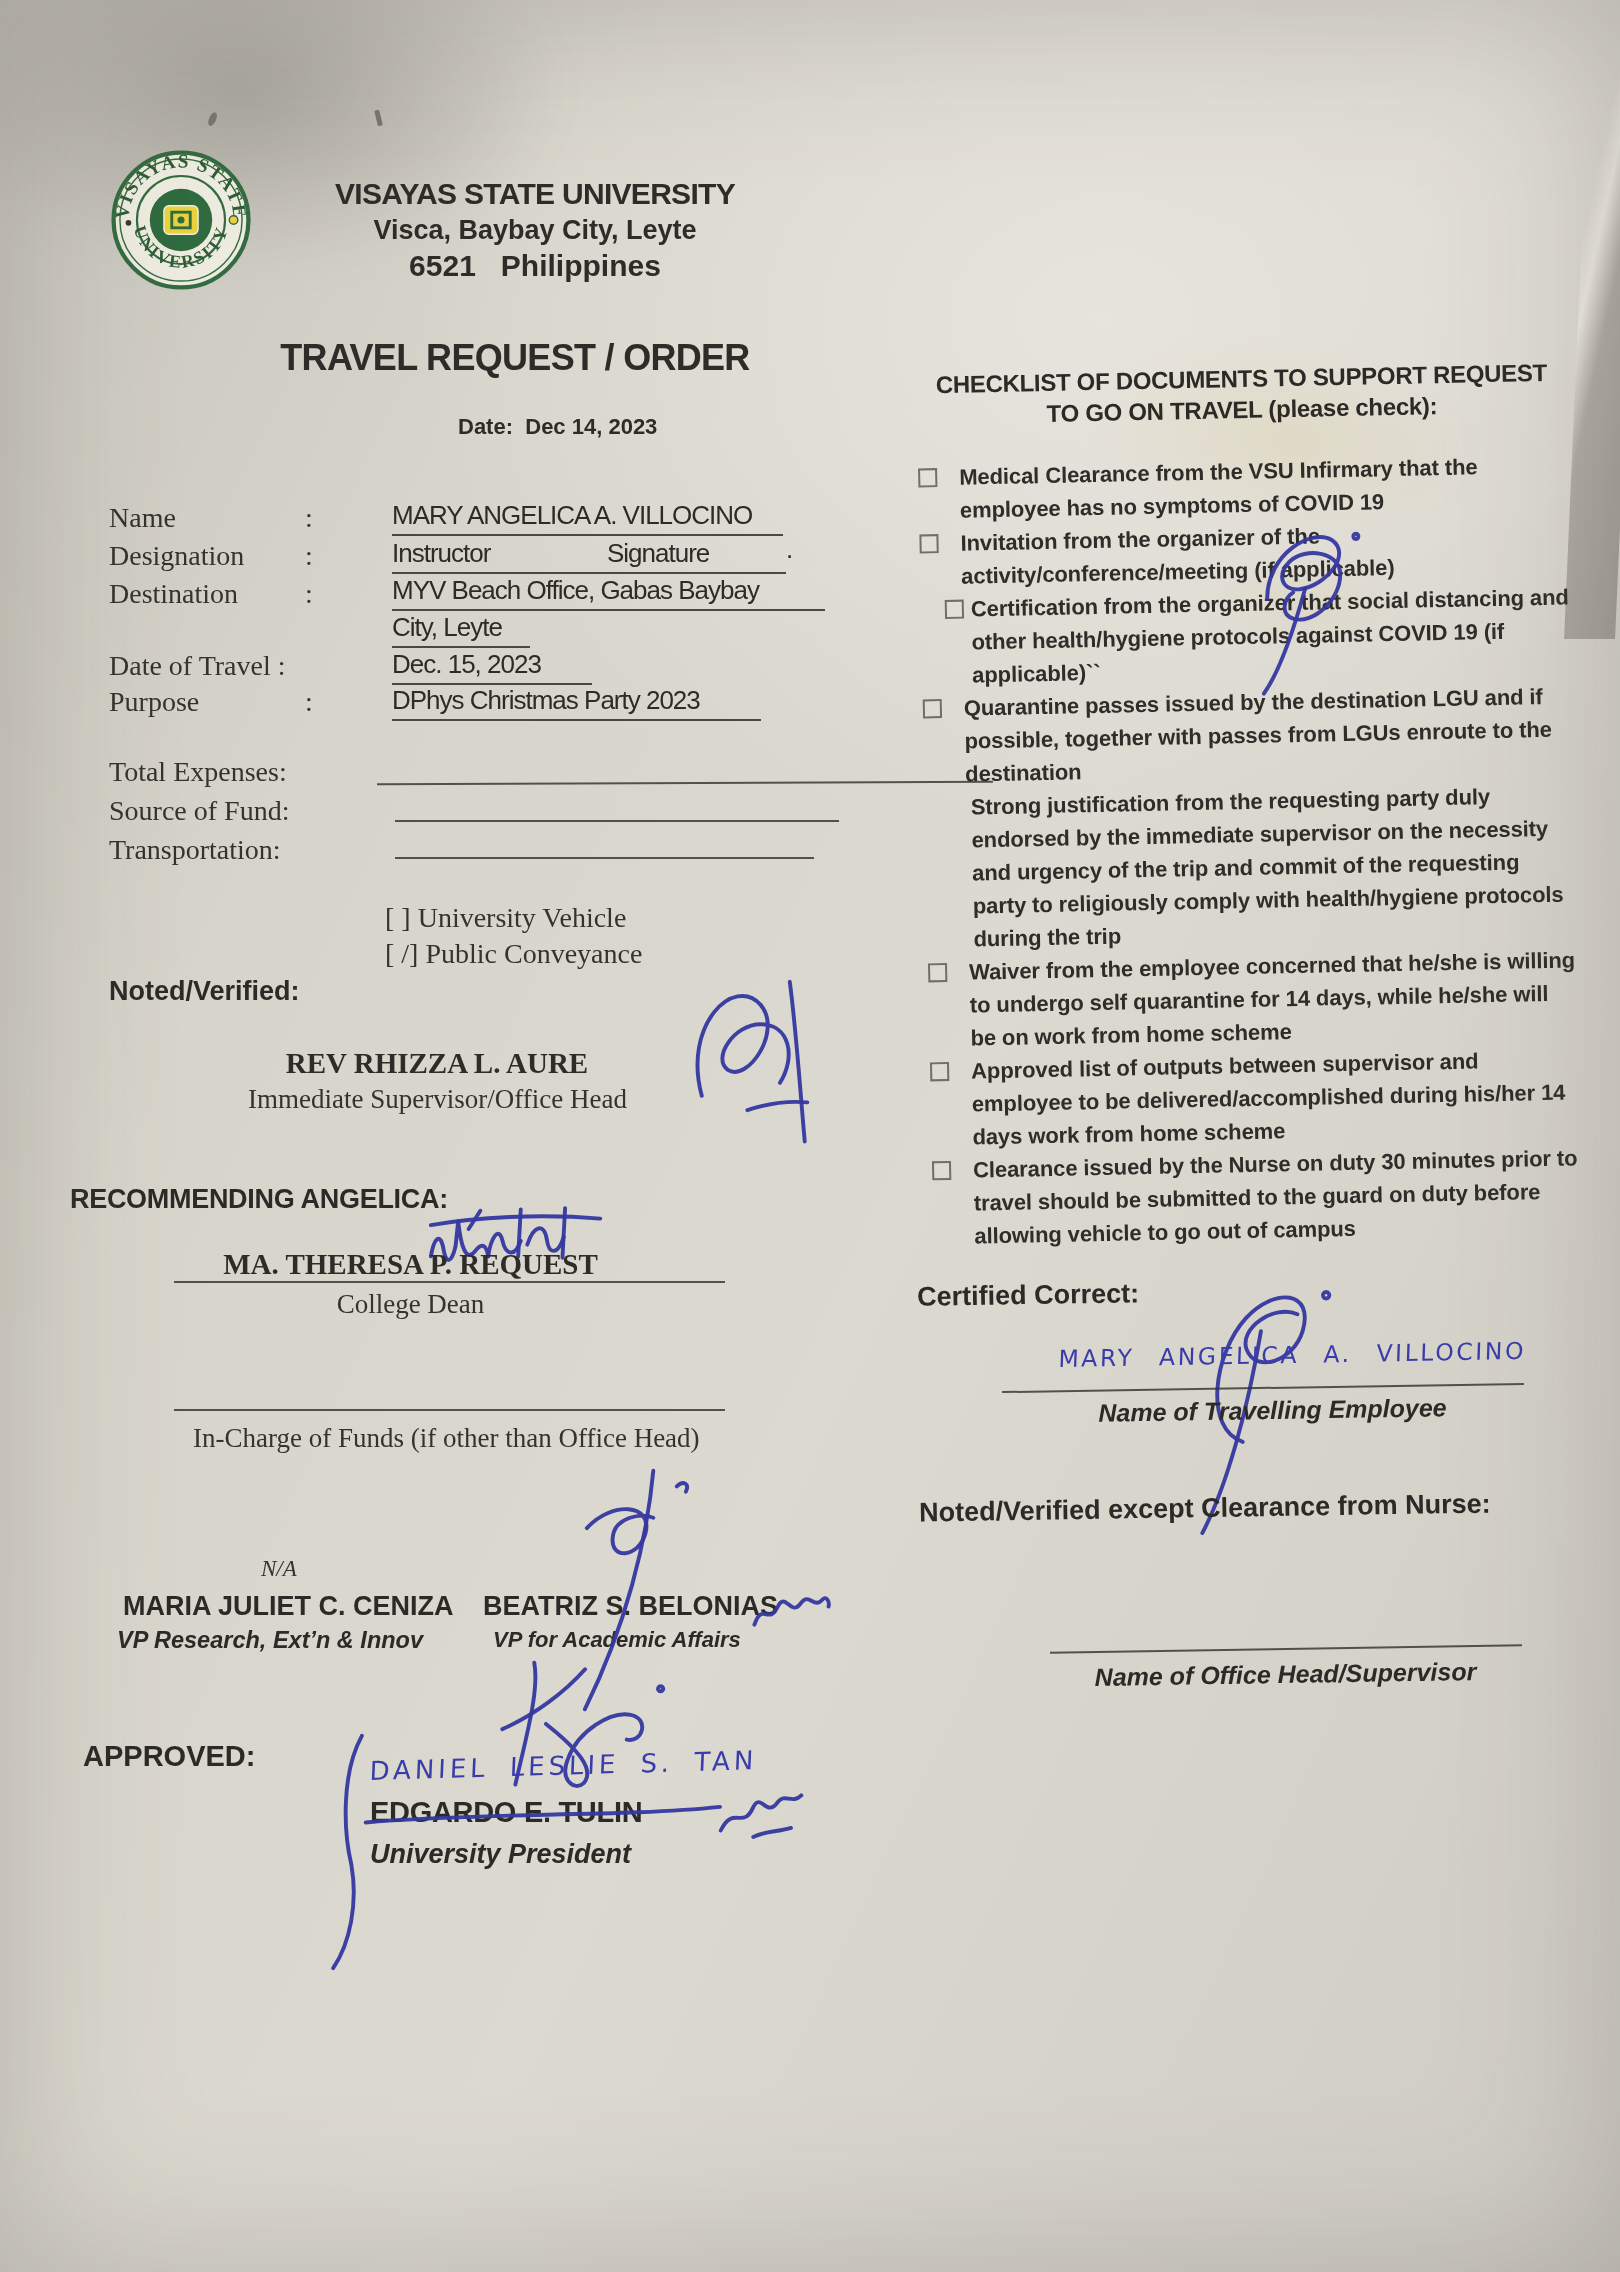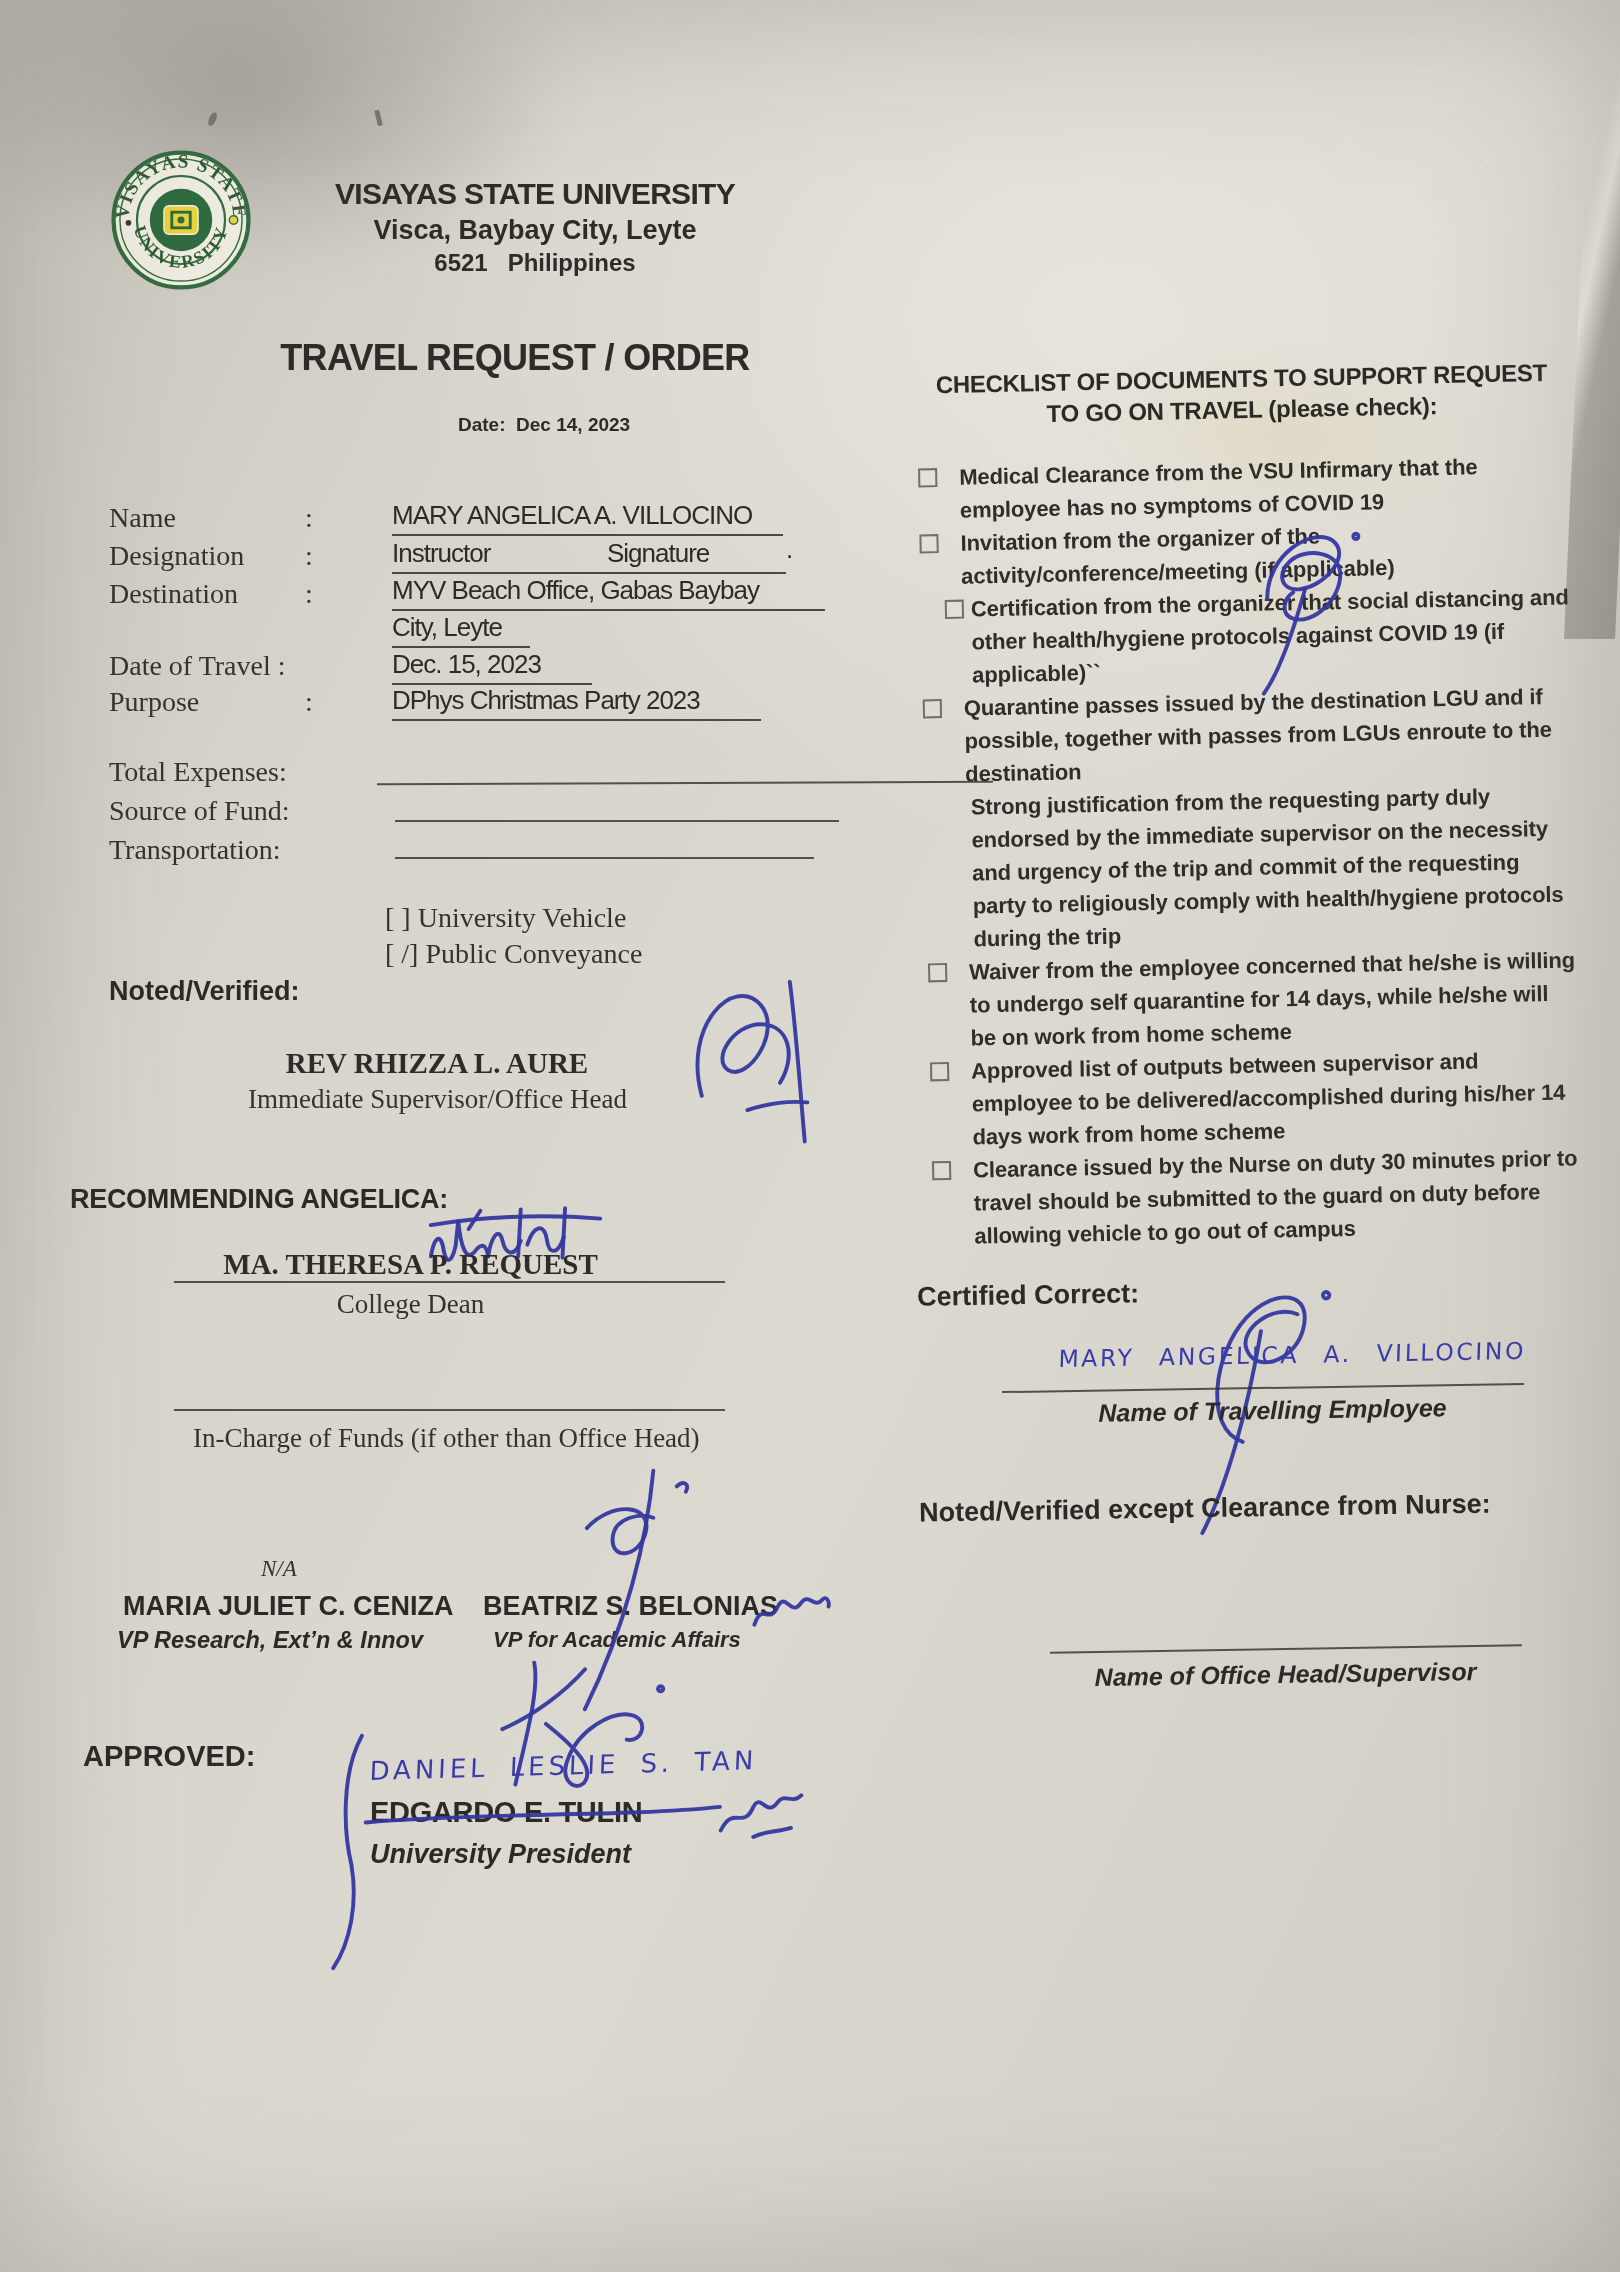--- a/index.html
+++ b/index.html
@@ -25,23 +25,23 @@
     background:radial-gradient(closest-side, rgba(206,186,96,0.16), rgba(206,186,96,0));filter:blur(5.2px);}
   .ghost2{position:absolute;left:1188px;top:555px;width:222px;height:98px;transform:rotate(5deg);
     background:radial-gradient(closest-side, rgba(206,186,96,0.10), rgba(206,186,96,0));filter:blur(5.2px);}
 
   .ink{color:#2e2c28;}
   .serif{font-family:"Liberation Serif",serif;}
   .abs{position:absolute;}
 
   
   .uni-name{font-size:30px;font-weight:bold;letter-spacing:-0.7px;text-align:center;}
-  .uni-addr{font-size:24px;font-weight:bold;text-align:center;white-space:pre;}
+  .uni-addr{font-size:30px;font-weight:bold;text-align:center;white-space:pre;}
   .doc-title{font-size:36px;font-weight:bold;letter-spacing:-0.7px;text-align:center;}
-  .date-line{font-size:19px;font-weight:bold;}
+  .date-line{font-size:22px;font-weight:bold;}
 
   
   .lbl{font-size:28px;color:#35332e;}
   .colon{font-size:28px;color:#35332e;}
   .val{font-size:26px;letter-spacing:-1px;color:#2c2b27;}
   .uline{border-bottom:2px solid rgba(48,47,42,0.85);padding-bottom:3.3px;}
   .blank-line{border-bottom:2px solid rgba(48,47,42,0.8);height:0;}
   .bold-label{font-size:27px;font-weight:bold;color:#2b2a26;}
   .serif-name{font-family:"Liberation Serif",serif;font-size:29px;font-weight:bold;color:#2e2c28;}
   .serif-cap{font-family:"Liberation Serif",serif;font-size:27px;color:#35332e;}

